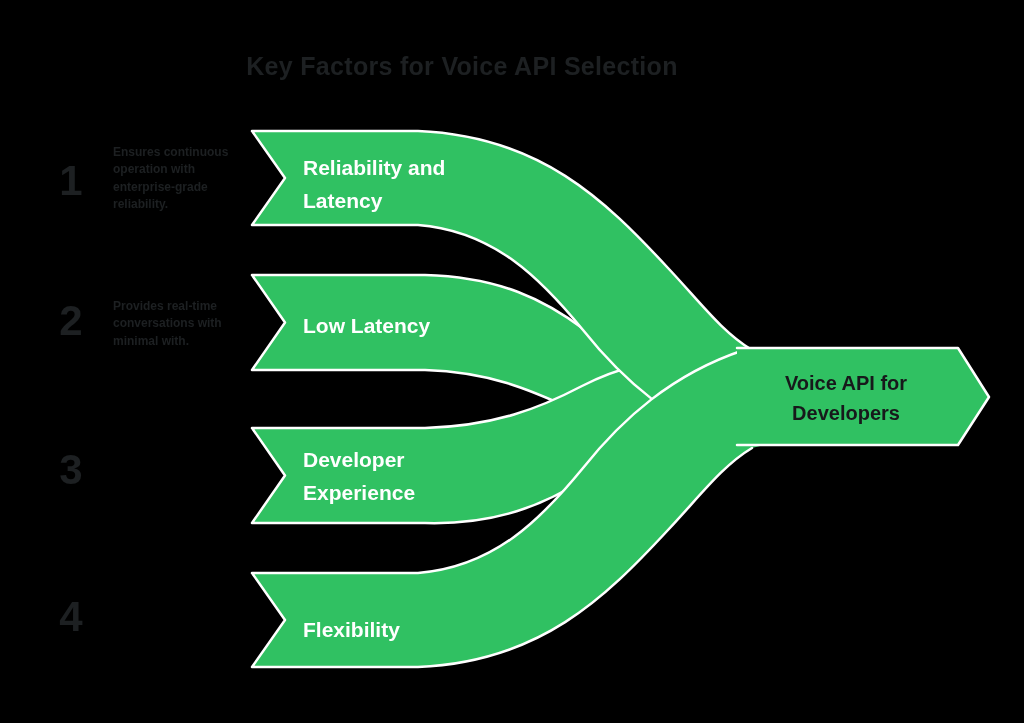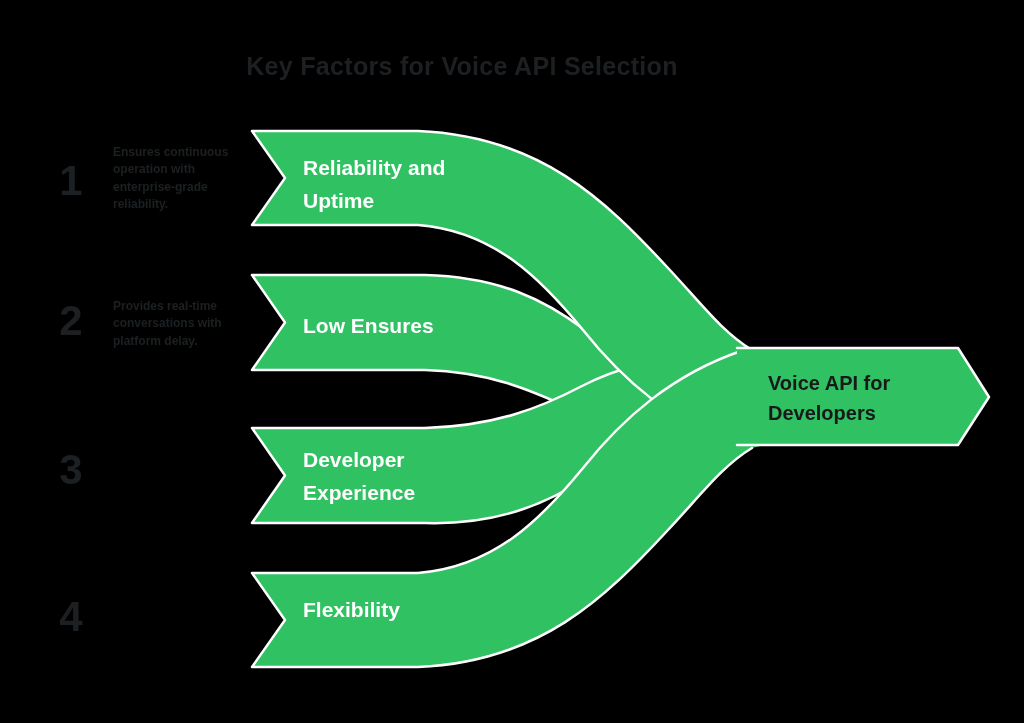--- a/index.html
+++ b/index.html
@@ -18,21 +18,21 @@
   }
   .factor-desc{
     left:113px;width:144px;
     font-size:12px;font-weight:700;color:#1d2022;line-height:1.44;
   }
   .band-label{
     left:303px;width:165px;
     font-size:21px;font-weight:700;color:#ffffff;line-height:1.55;
   }
   #result-label{
-    left:768px;top:368px;width:156px;text-align:left;
+    left:768px;top:368px;width:156px;text-align:center;
     font-size:20px;font-weight:700;color:#17191b;line-height:1.5;
   }
   svg{position:absolute;left:0;top:0;}
   .band-fill{fill:#30c162;stroke:none;}
   .band-edge{fill:none;stroke:#ffffff;stroke-width:2.5;stroke-linejoin:round;stroke-linecap:round;}
 </style>
 </head>
 <body>
 
 <div id="canvas">
@@ -62,27 +62,27 @@
     <g>
       <path class="band-fill" d="M737,348 L958,348 L989,397 L958,445 L737,445 Z"></path>
       <path class="band-edge" d="M737,348 L958,348 L989,397 L958,445 L737,445"></path>
     </g>
   </svg>
 
   <div id="title" class="abs">Key Factors for Voice API Selection</div>
 
   <div class="abs factor-number" style="top:160px">1</div>
   <div class="abs factor-desc" style="top:144px">Ensures continuous operation with enterprise-grade reliability.</div>
-  <div class="abs band-label" style="top:152px">Reliability and Uptime</div>
+  <div class="abs band-label" style="top:152px">Reliability and Latency</div>
 
   <div class="abs factor-number" style="top:300px">2</div>
-  <div class="abs factor-desc" style="top:298px">Provides real-time conversations with platform delay.</div>
-  <div class="abs band-label" style="top:310px">Low Ensures</div>
+  <div class="abs factor-desc" style="top:298px">Provides real-time conversations with minimal with.</div>
+  <div class="abs band-label" style="top:310px">Low Latency</div>
 
   <div class="abs factor-number" style="top:449px">3</div>
   <div class="abs band-label" style="top:444px">Developer Experience</div>
 
   <div class="abs factor-number" style="top:596px">4</div>
-  <div class="abs band-label" style="top:594px">Flexibility</div>
+  <div class="abs band-label" style="top:614px">Flexibility</div>
 
   <div id="result-label" class="abs">Voice API for Developers</div>
 
 </div>
 
 </body></html>

